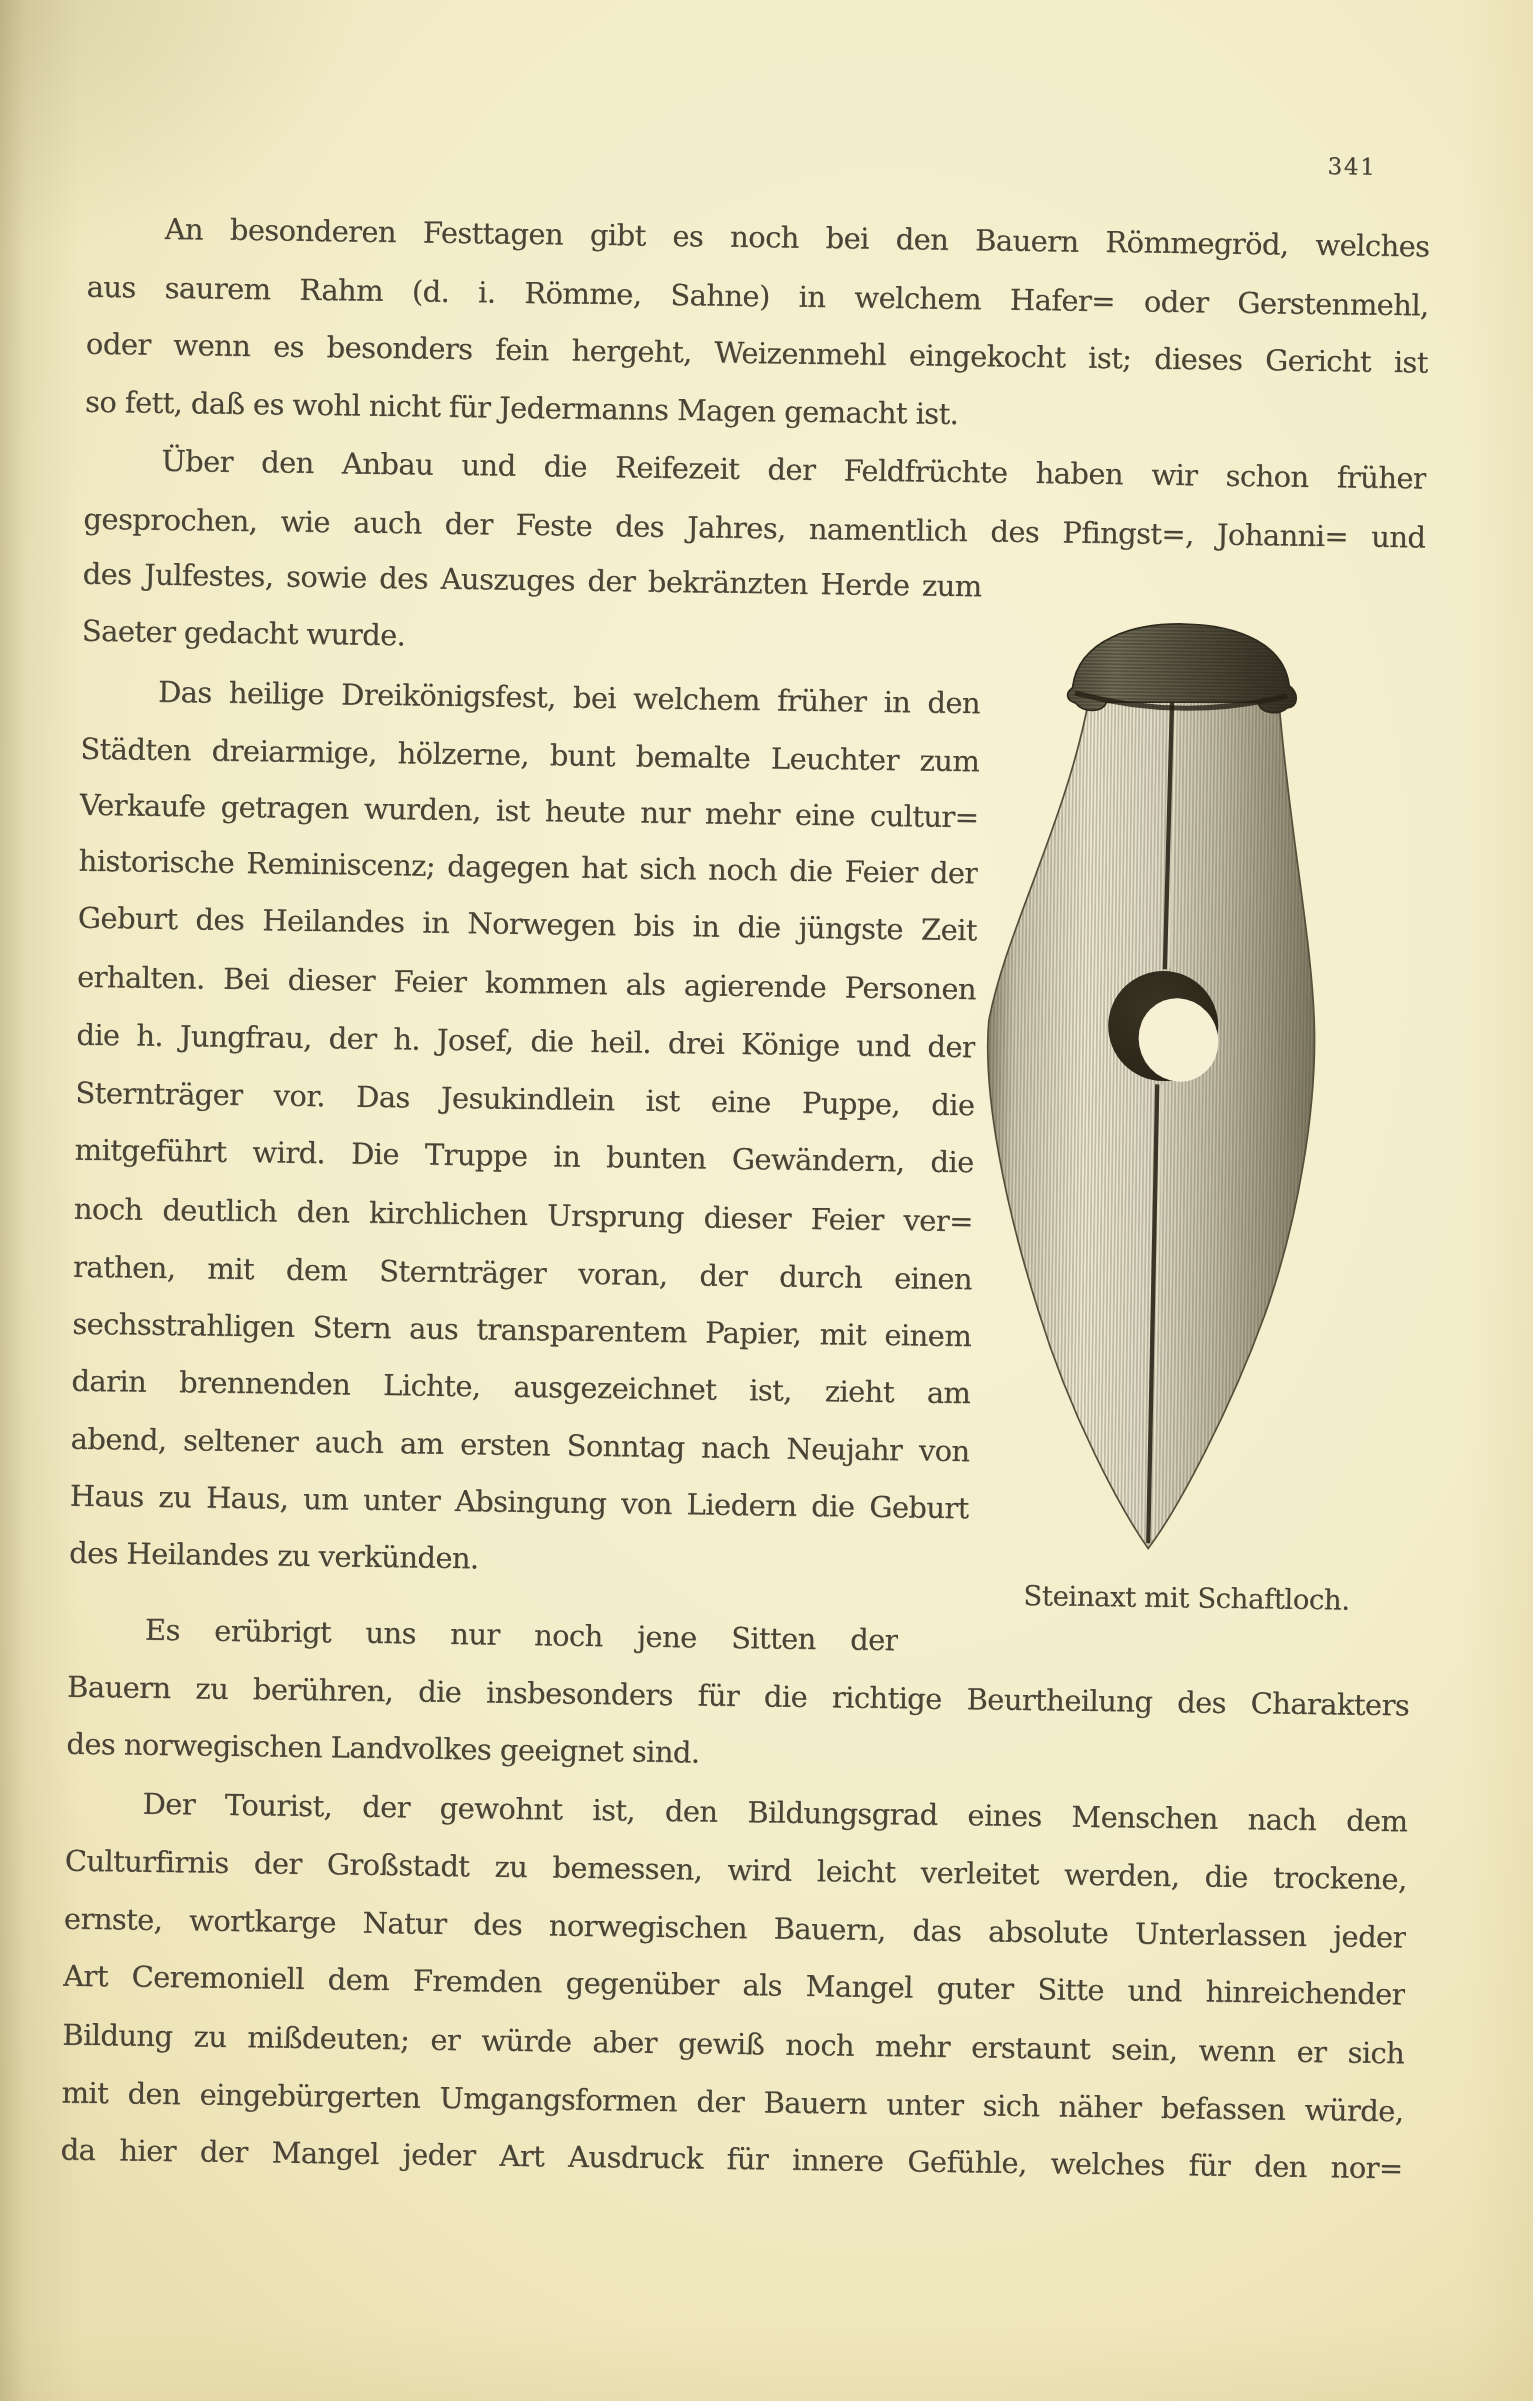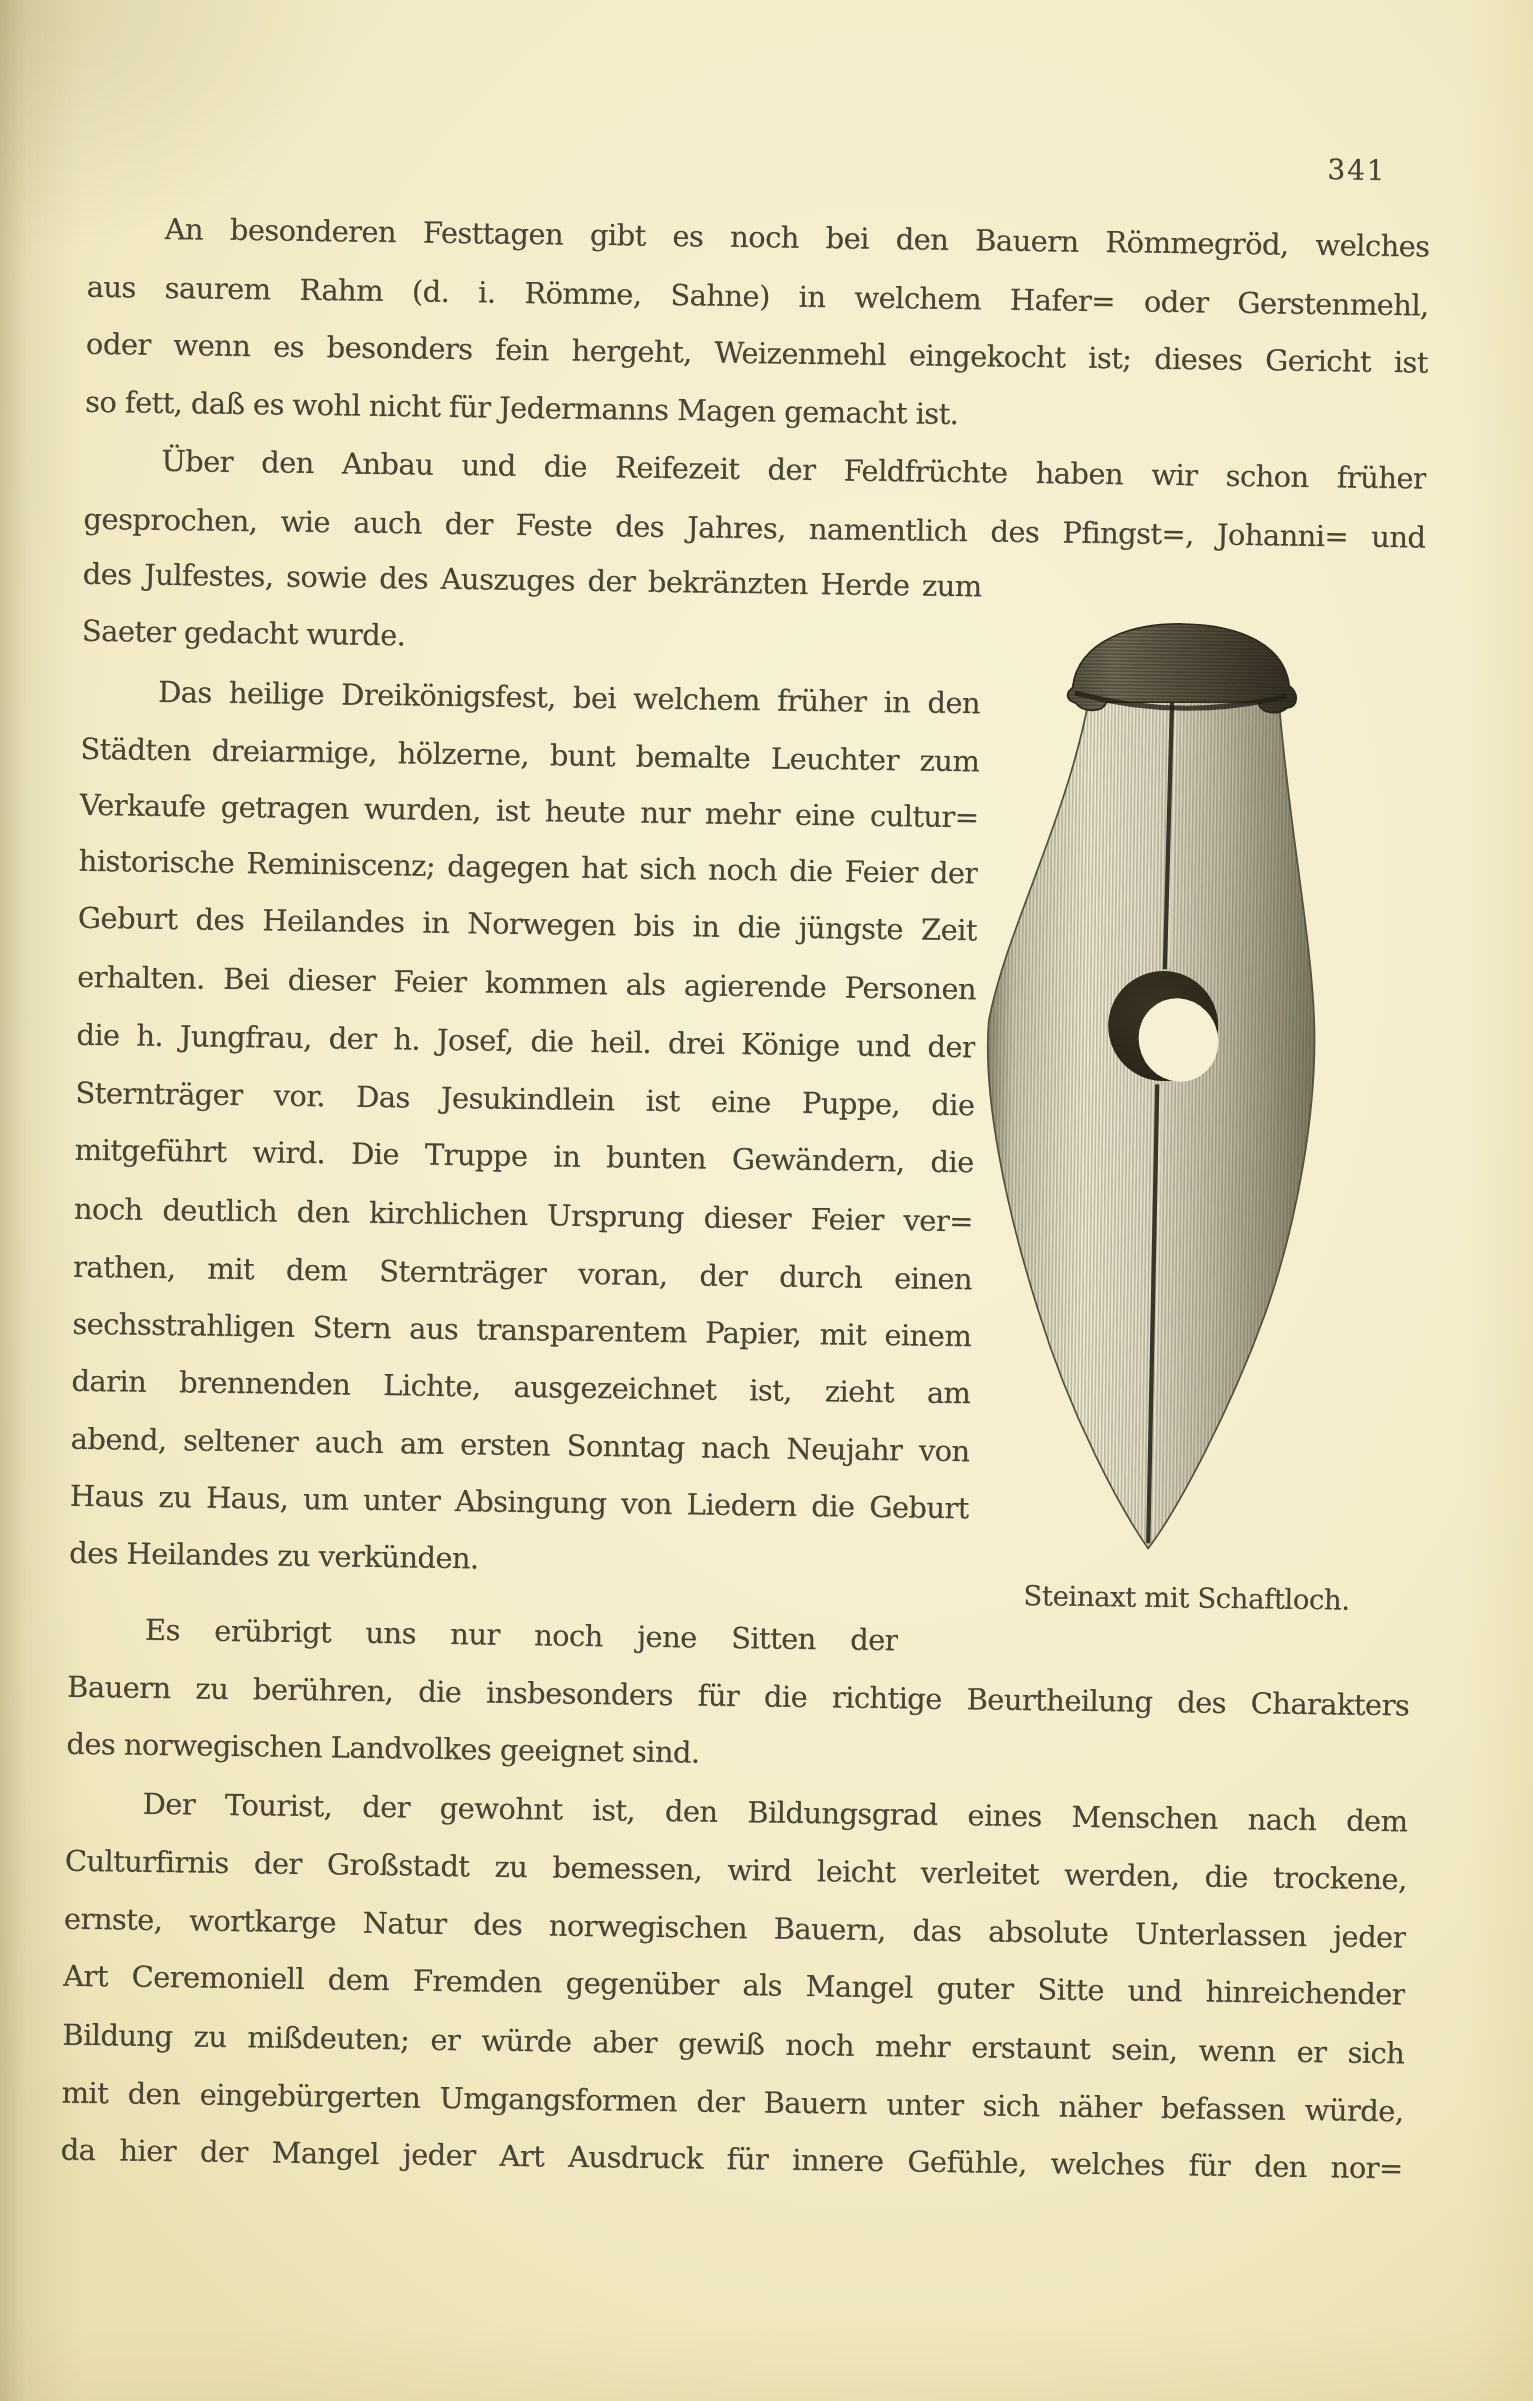--- a/index.html
+++ b/index.html
@@ -17,21 +17,21 @@
   }
   #sheet{position:absolute;left:0;top:0;width:1533px;height:2401px;
     transform:rotate(0.8deg);transform-origin:602px 344px;}
   .line{
     position:absolute;height:43px;overflow:hidden;
     font-size:29px;line-height:40px;letter-spacing:-0.6px;
     text-shadow:0.3px 0.3px 0.5px rgba(74,68,55,0.45);
     white-space:normal;
   }
   .j{text-align:justify;text-align-last:justify;}
-  .pageno{position:absolute;font-size:28px;letter-spacing:1.7px;
+  .pageno{position:absolute;font-size:23px;letter-spacing:1.7px;
     text-shadow:0.3px 0.3px 0.5px rgba(74,68,55,0.45);}
   .caption{
     position:absolute;font-size:27.5px;text-align:center;
     letter-spacing:-0.4px;
     text-shadow:0.3px 0.3px 0.5px rgba(74,68,55,0.45);
   }
   .fig{position:absolute;left:981px;top:607px;width:361px;height:946px;}
 </style>
 </head>
 <body>

